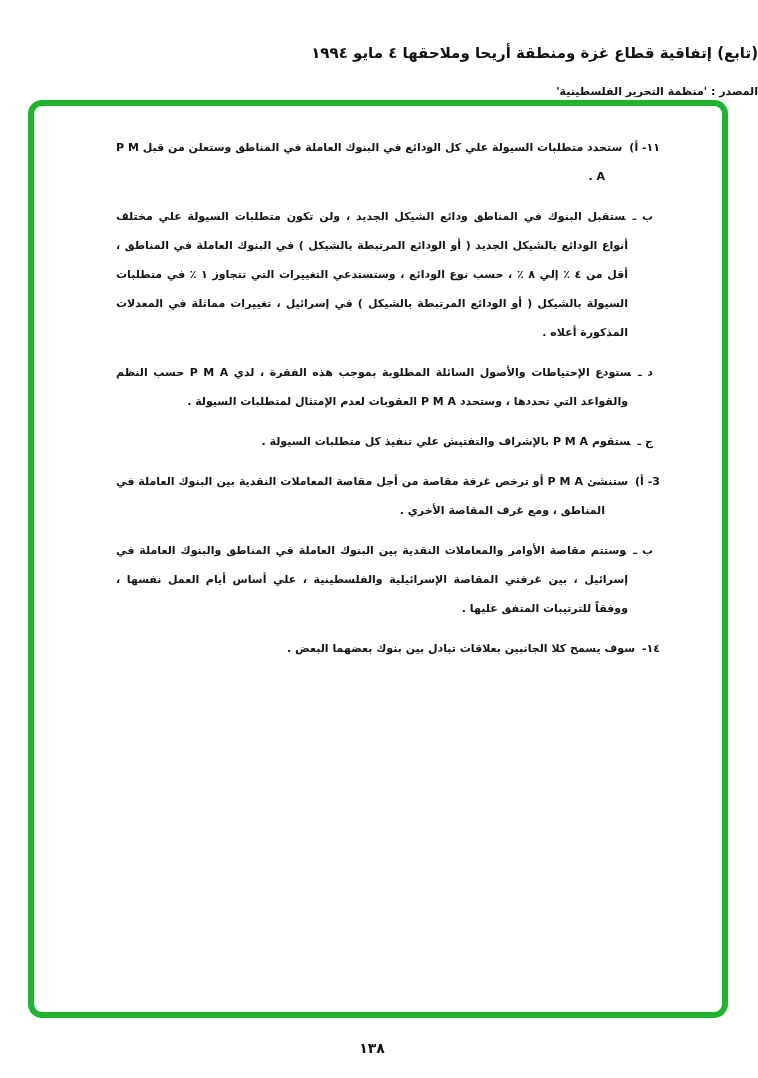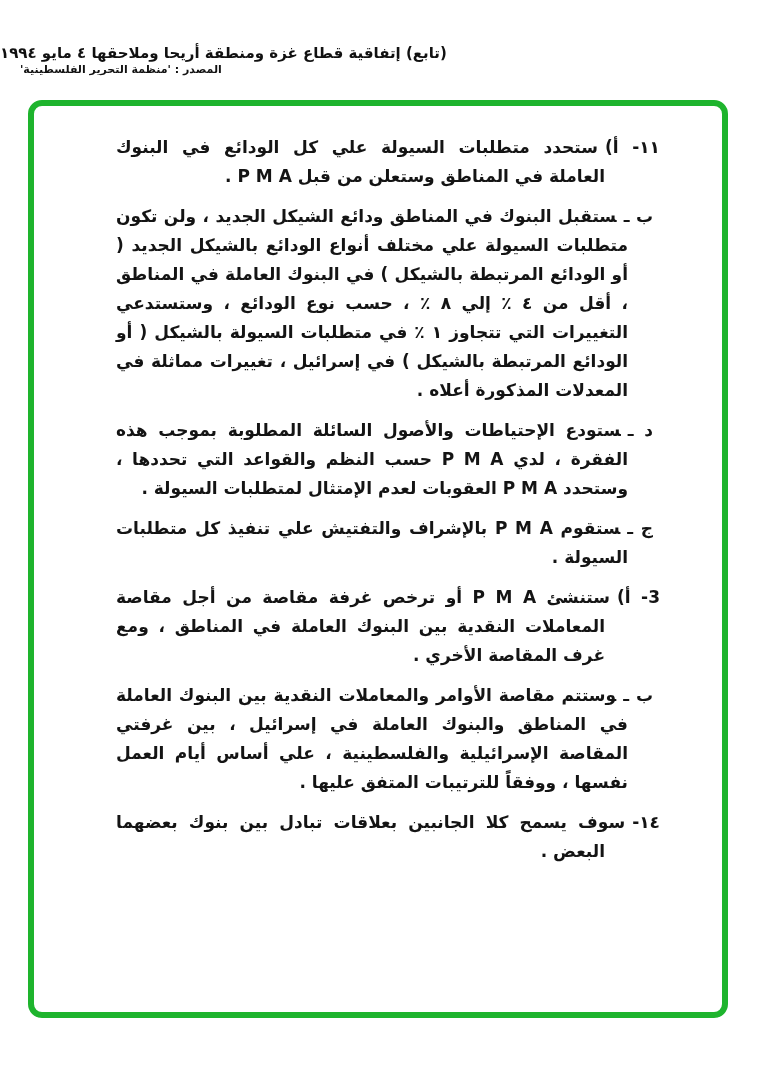--- a/index.html
+++ b/index.html
@@ -13,31 +13,31 @@
     width: 758px;
     height: 1078px;
     background: #ffffff;
     overflow: hidden;
   }
   .header {
     position: absolute;
     top: 44px;
     left: 0;
     width: 758px;
-    text-align: left;
+    text-align: right;
     direction: rtl;
     color: #111;
   }
   .header-title {
     font-size: 15px;
     font-weight: 700;
     letter-spacing: 0.2px;
   }
   .header-source {
-    margin-top: 1px;
+    margin-top: 23px;
     font-size: 11px;
     font-weight: 700;
     padding-left: 20px;
   }
   .frame {
     position: absolute;
     left: 28px;
     top: 100px;
     width: 700px;
     height: 918px;
@@ -47,21 +47,21 @@
     background: #ffffff;
   }
   .content {
     box-sizing: border-box;
     width: 100%;
     height: 100%;
     padding: 27px 62px 0 82px;
     direction: rtl;
     text-align: justify;
     color: #141414;
-    font-size: 17px;
+    font-size: 11px;
     font-weight: 700;
     line-height: 29px;
   }
   .content p {
     margin: 0 0 11px 0;
   }
   .indent-lg {            
     padding-right: 55px;
     text-indent: -55px;
   }
@@ -125,14 +125,15 @@
         <span class="plabel">ب ـ</span><span>وستتم مقاصة الأوامر والمعاملات النقدية بين البنوك العاملة في المناطق والبنوك العاملة في إسرائيل ، بين غرفتي المقاصة الإسرائيلية والفلسطينية ، علي أساس أيام العمل نفسها ، ووفقاً للترتيبات المتفق عليها .</span>
       </p>
 
       <p class="indent-lg">
         <span class="plabel">١٤-</span><span>سوف يسمح كلا الجانبين بعلاقات تبادل بين بنوك بعضهما البعض .</span>
       </p>
 
     </div>
   </div>
 
+  <div class="page-number">١٣٨</div>
 
 </div>
 
 </body></html>

